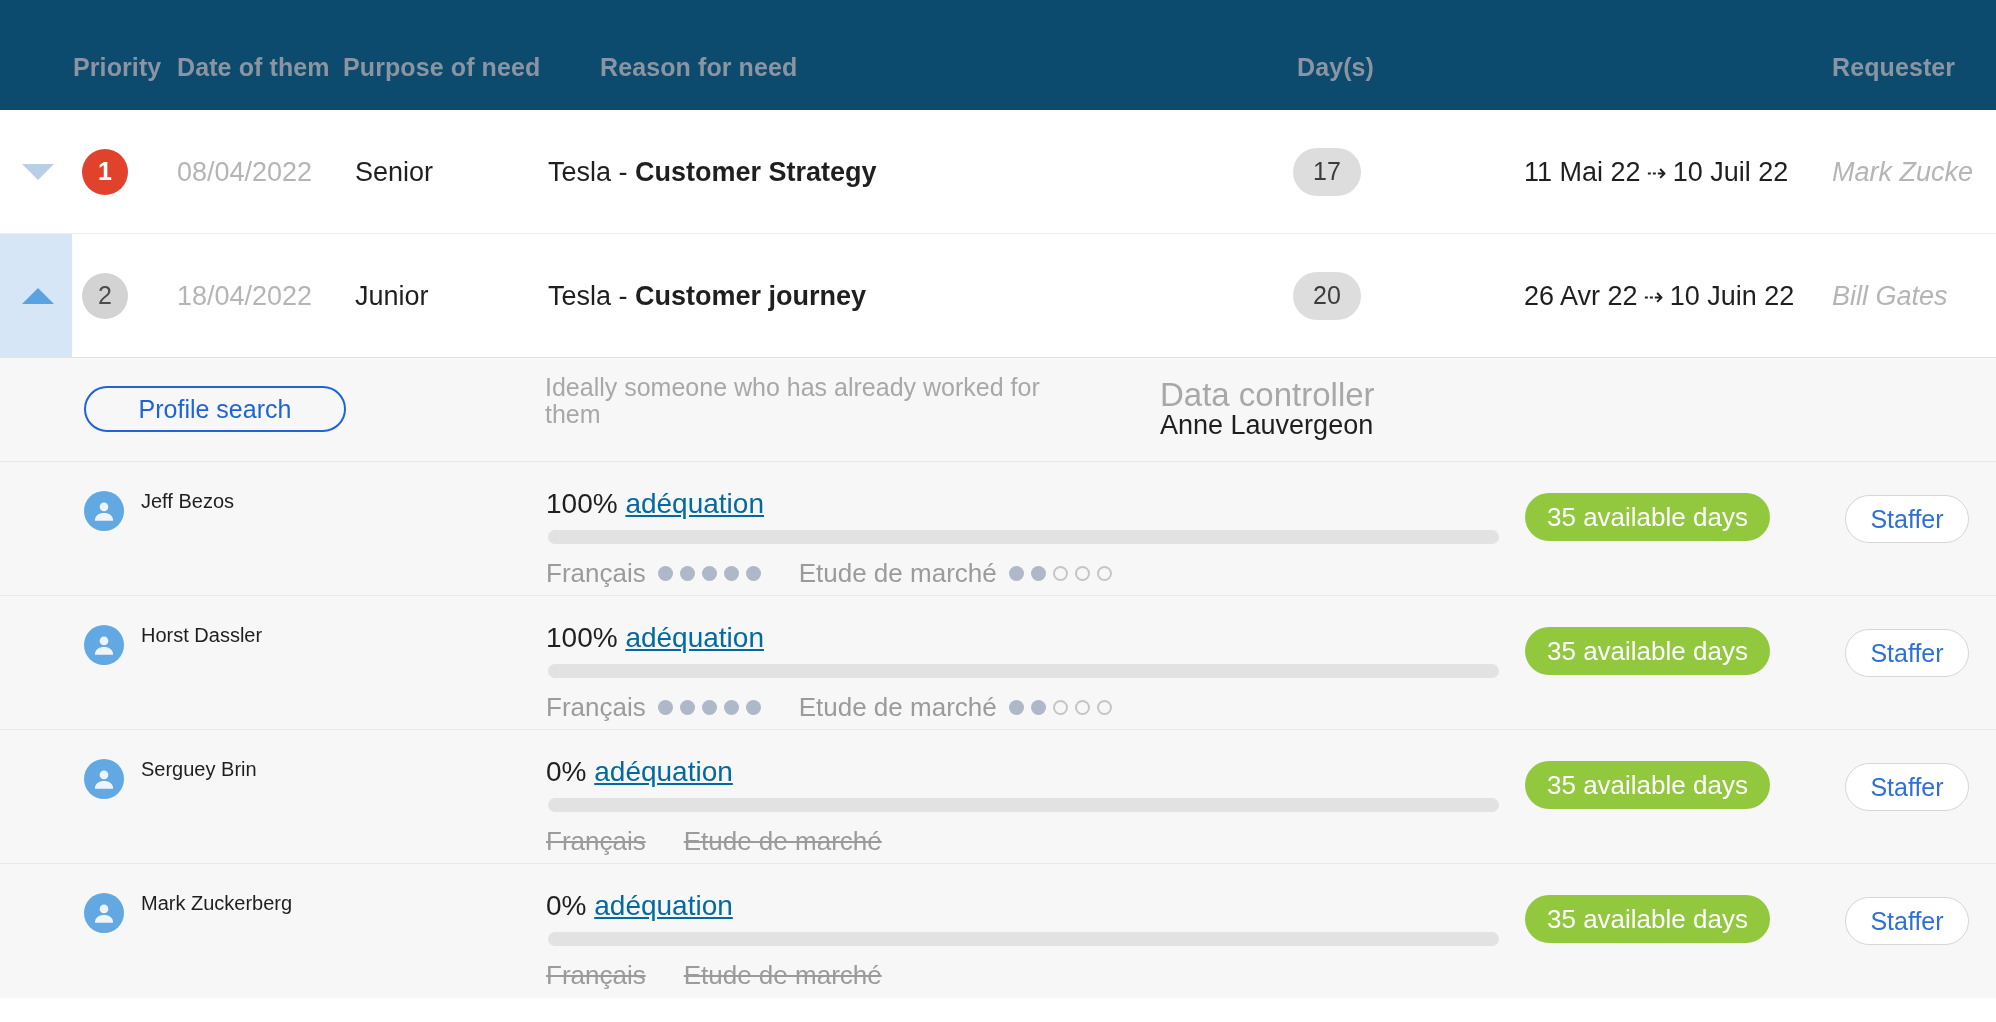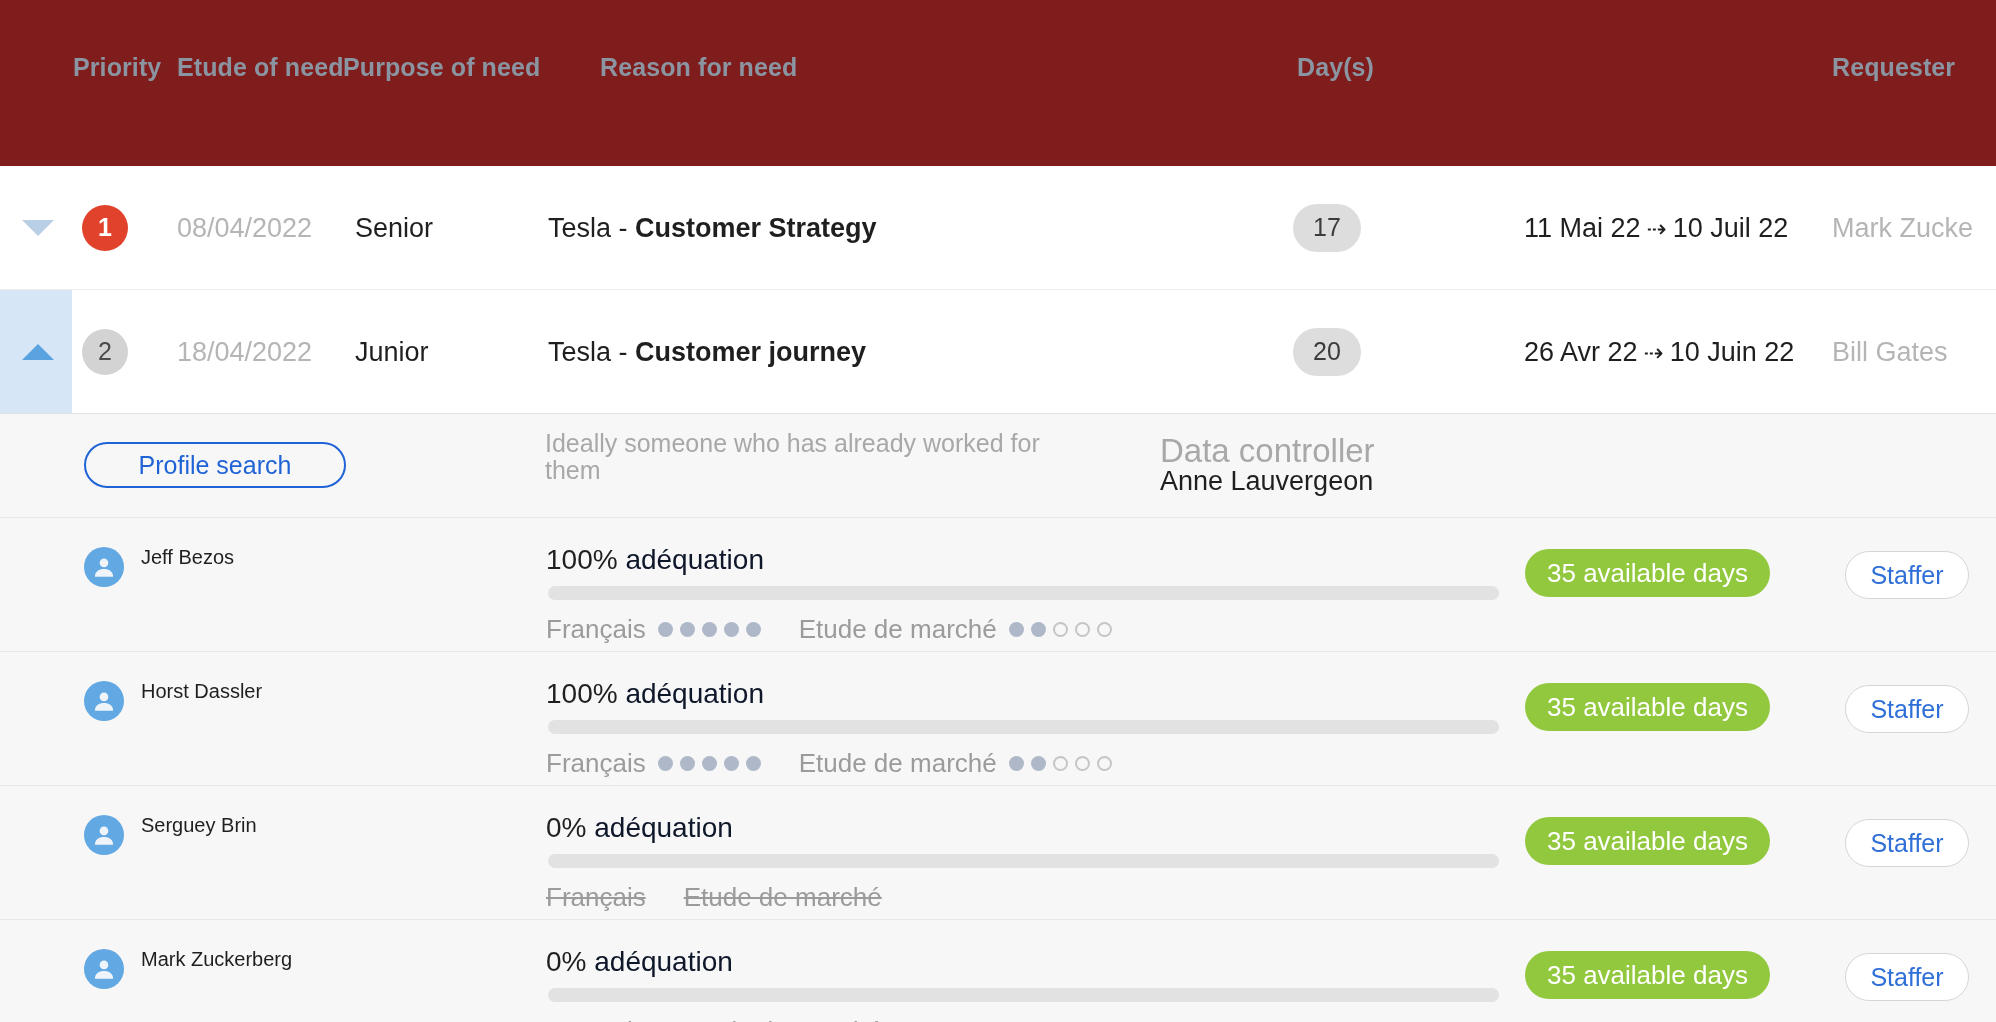--- a/index.html
+++ b/index.html
@@ -8,22 +8,22 @@
     height: 1022px;
     background: #ffffff;
     font-family: "Liberation Sans", sans-serif;
     overflow: hidden;
   }
 
   .app { width: 1996px; height: 1022px; position: relative; background: #fff; }
 
   
   .thead {
-    height: 166px;
-    background: #7f1d1d;
+    height: 110px;
+    background: #0c4a6e;
     position: relative;
   }
   .th {
     position: absolute;
     top: 53px;
     font-size: 25px;
     font-weight: 700;
     color: #8b95a1;
     white-space: nowrap;
     letter-spacing: .1px;
@@ -123,20 +123,21 @@
   .arrowglyph { color: #1f1f1f; padding: 0 6px; font-size: 24px; }
 
   .c-requester {
     position: absolute;
     left: 1832px;
     top: 50%;
     transform: translateY(-50%);
     font-size: 27px;
     color: #b5b5b5;
     white-space: nowrap;
+    font-style: italic;
   }
 
   
   .panel { background: #f7f7f7; }
 
   .panel-head {
     position: relative;
     height: 104px;
     border-bottom: 1px solid #e8e8e8;
   }
@@ -200,21 +201,21 @@
     white-space: nowrap;
   }
 
   .adeq {
     position: absolute;
     left: 546px; top: 26px;
     font-size: 28px;
     white-space: nowrap;
   }
   .adeq .pct { color: #1f1f1f; font-weight: 400; }
-  .adeq .lbl { color: #0f172a; }
+  .adeq .lbl { color: #0369a1; text-decoration: underline; }
 
   .bar-track {
     position: absolute;
     left: 548px; top: 68px;
     width: 951px; height: 14px;
     border-radius: 8px;
     background: #e2e2e2;
     overflow: hidden;
   }
   .bar-fill {
@@ -272,21 +273,21 @@
     cursor: pointer;
   }
 </style>
 </head>
 <body>
 
 <div class="app">
 
   <div class="thead">
     <span class="th th-priority">Priority</span>
-    <span class="th th-date">Etude of need</span>
+    <span class="th th-date">Date of them</span>
     <span class="th th-purpose">Purpose of need</span>
     <span class="th th-reason">Reason for need</span>
     <span class="th th-days">Day(s)</span>
     <span class="th th-requester">Requester</span>
   </div>
 
   <div class="req-row">
     <div class="caret caret-down"></div>
     <div class="prio red">1</div>
     <span class="cell c-date">08/04/2022</span>

